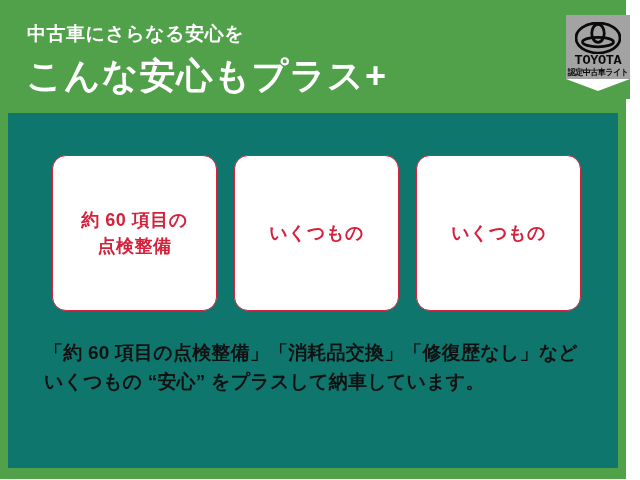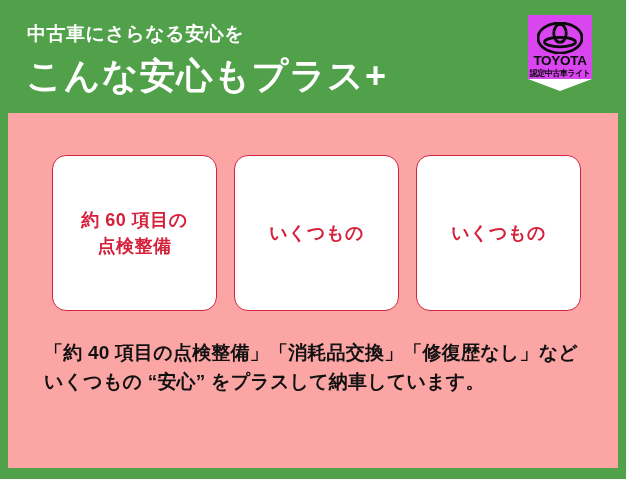--- a/index.html
+++ b/index.html
@@ -61,26 +61,27 @@
     font-size: 36px;
     font-weight: bold;
     letter-spacing: 1px;
     white-space: nowrap;
     line-height: 1.25;
   }
 
   
   #toyota-badge {
     position: absolute;
-    left: 528px;
+    left: 566px;
     top: 15px;
     width: 64px;
     height: 84px;
-    background: #d946ef;
+    background: #a3a3a3;
     overflow: hidden;
+    font-family: Liberation Mono, monospace;
   }
   #toyota-emblem {
     position: absolute;
     left: 50%;
     top: 7px;
     transform: translateX(-50%);
     width: 46px;
     height: 32px;
   }
   #toyota-wordmark {
@@ -117,21 +118,21 @@
     height: 20px;
   }
 
   
   #content-card {
     position: absolute;
     left: 8px;
     top: 113px;
     width: 610px;
     height: 355px;
-    background: #fca5a5;
+    background: #0f766e;
   }
 
   
   #feature-boxes {
     position: absolute;
     left: 44px;
     top: 42px;
     width: 529px;
     height: 156px;
     display: flex;
@@ -205,18 +206,18 @@
 点検整備</div>
         </div>
         <div class="feature-box">
           <div class="feature-box-label">いくつもの</div>
         </div>
         <div class="feature-box">
           <div class="feature-box-label">いくつもの</div>
         </div>
       </div>
 
-      <div id="banner-caption">「約 40 項目の点検整備」「消耗品交換」「修復歴なし」など
+      <div id="banner-caption">「約 60 項目の点検整備」「消耗品交換」「修復歴なし」など
 いくつもの “安心” をプラスして納車しています。</div>
 
     </div>
   </div>
 </div>
 
 </body></html>

